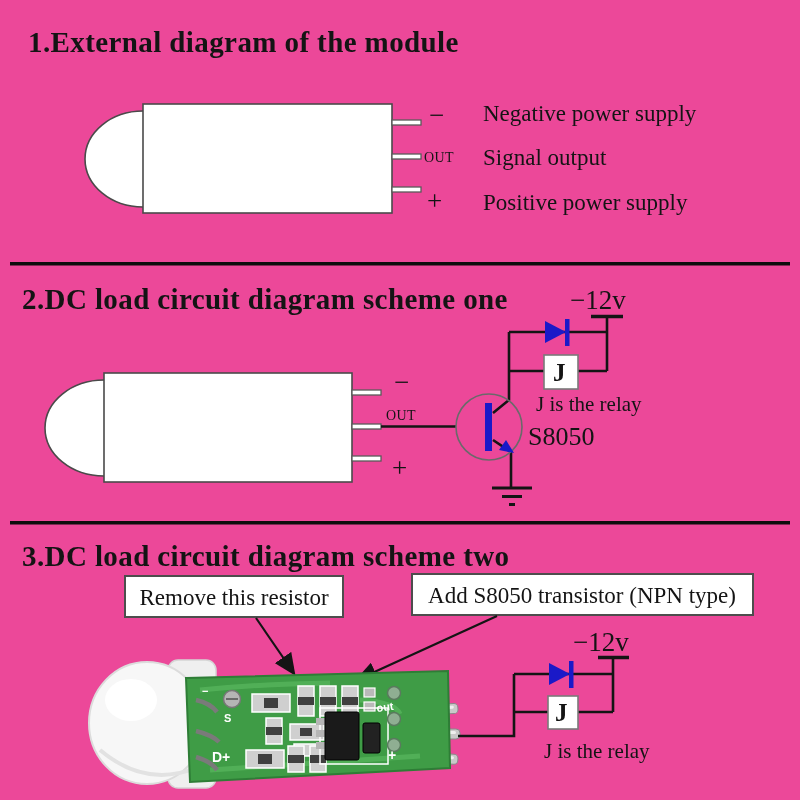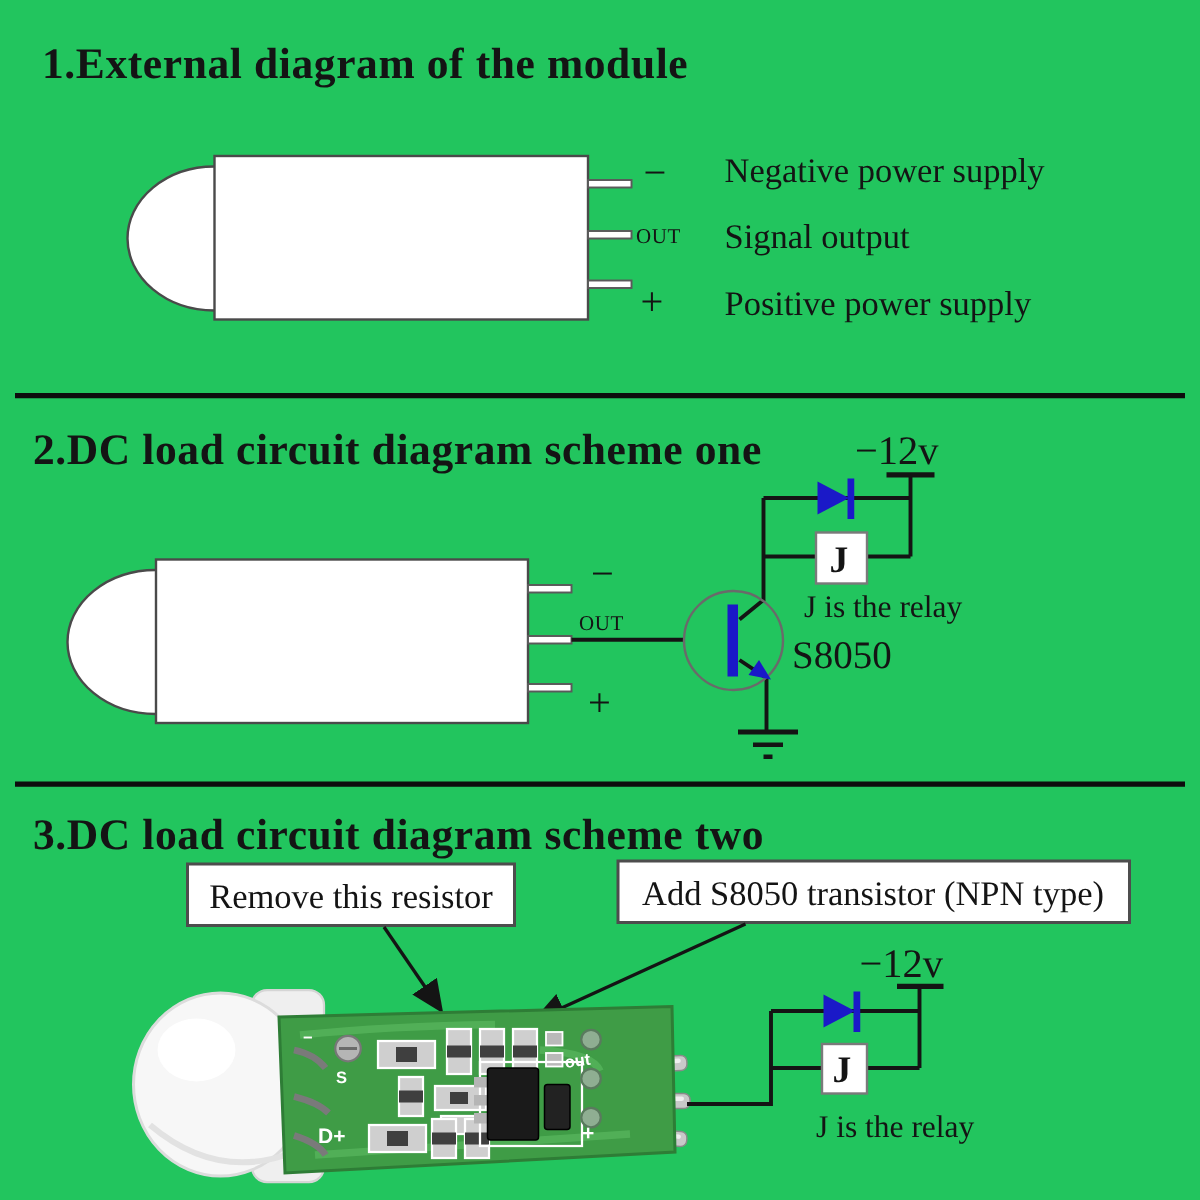--- a/index.html
+++ b/index.html
@@ -1,16 +1,16 @@
 <!DOCTYPE html>
 <html><head>
 <meta charset="utf-8">
 <style>
   html,body{margin:0;padding:0;background:#ffffff;}
-  #stage{position:relative;width:800px;height:800px;background:#22c55e;overflow:hidden;}
+  #stage{position:relative;width:800px;height:800px;background:#ec4899;overflow:hidden;}
   svg{position:absolute;left:0;top:0;}
   text{fill:#141414;}
   .title{font:bold 29px "Liberation Serif",serif;letter-spacing:.4px;}
   .body{font:23px "Liberation Serif",serif;}
   .sym{font:27px "Liberation Serif",serif;}
   .sym-sm{font:14px "Liberation Serif",serif;letter-spacing:.4px;}
   .note{font:21px "Liberation Serif",serif;}
   .s8050{font:26px "Liberation Serif",serif;}
   .supply{font:27px "Liberation Serif",serif;}
   .jlabel{font:bold 25px "Liberation Serif",serif;}

